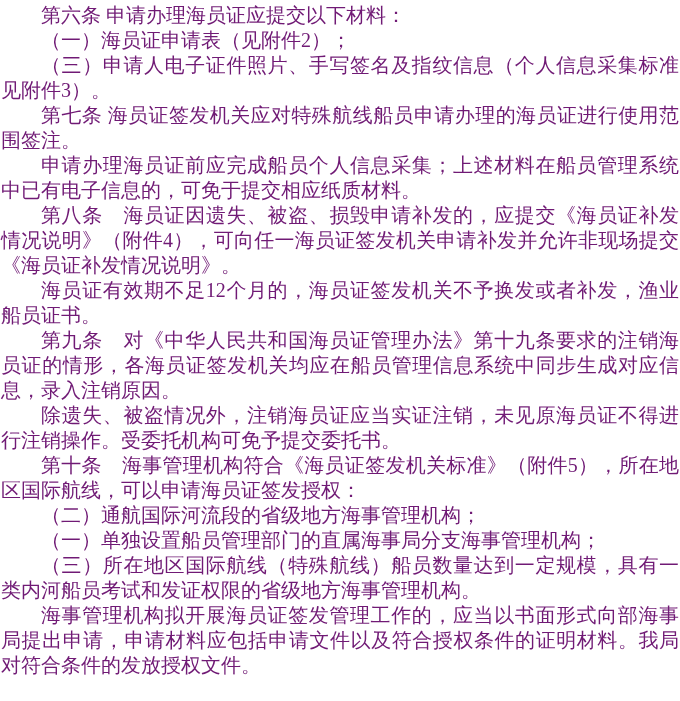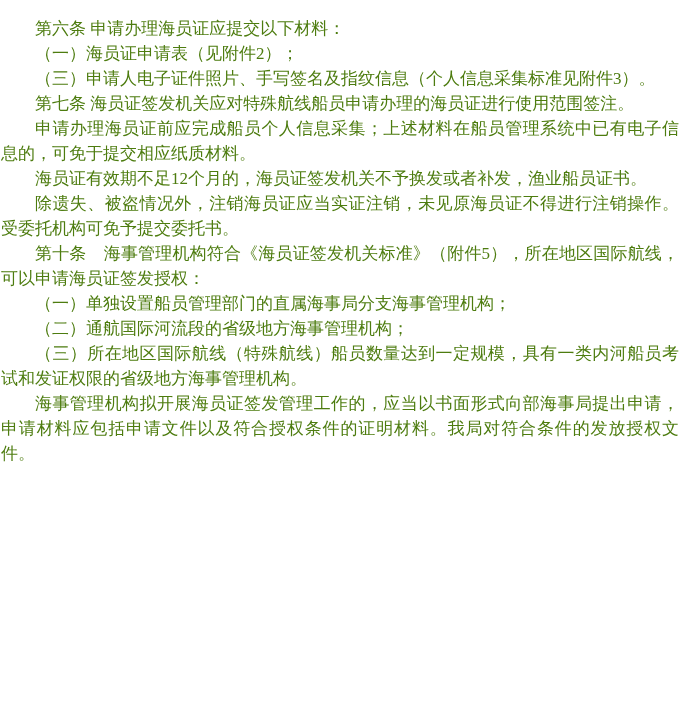--- a/index.html
+++ b/index.html
@@ -4,44 +4,46 @@
 <style>
   html, body {
     margin: 0;
     padding: 0;
     background: #ffffff;
   }
   .doc {
     width: 680px;
     height: 701px;
     box-sizing: border-box;
-    padding: 16px 1px 0 1px;
+    padding: 3px 1px 0 1px;
     overflow: hidden;
     font-family: "Liberation Serif", serif;
-    font-size: 17px;
+    font-size: 20px;
     line-height: 25px;
-    color: #4d7c0f;
+    color: #701a75;
     text-align: justify;
   }
   .doc p {
     margin: 0;
     padding: 0;
     text-indent: 2em;
     word-break: break-all;
   }
 </style>
 </head>
 <body>
 
 <div class="doc">
   <p>第六条 申请办理海员证应提交以下材料：</p>
   <p>（一）海员证申请表（见附件2）；</p>
   <p>（三）申请人电子证件照片、手写签名及指纹信息（个人信息采集标准见附件3）。</p>
   <p>第七条 海员证签发机关应对特殊航线船员申请办理的海员证进行使用范围签注。</p>
   <p>申请办理海员证前应完成船员个人信息采集；上述材料在船员管理系统中已有电子信息的，可免于提交相应纸质材料。</p>
+  <p>第八条　海员证因遗失、被盗、损毁申请补发的，应提交《海员证补发情况说明》（附件4），可向任一海员证签发机关申请补发并允许非现场提交《海员证补发情况说明》。</p>
   <p>海员证有效期不足12个月的，海员证签发机关不予换发或者补发，渔业船员证书。</p>
+  <p>第九条　对《中华人民共和国海员证管理办法》第十九条要求的注销海员证的情形，各海员证签发机关均应在船员管理信息系统中同步生成对应信息，录入注销原因。</p>
   <p>除遗失、被盗情况外，注销海员证应当实证注销，未见原海员证不得进行注销操作。受委托机构可免予提交委托书。</p>
   <p>第十条　海事管理机构符合《海员证签发机关标准》（附件5），所在地区国际航线，可以申请海员证签发授权：</p>
+  <p>（二）通航国际河流段的省级地方海事管理机构；</p>
   <p>（一）单独设置船员管理部门的直属海事局分支海事管理机构；</p>
-  <p>（二）通航国际河流段的省级地方海事管理机构；</p>
   <p>（三）所在地区国际航线（特殊航线）船员数量达到一定规模，具有一类内河船员考试和发证权限的省级地方海事管理机构。</p>
   <p>海事管理机构拟开展海员证签发管理工作的，应当以书面形式向部海事局提出申请，申请材料应包括申请文件以及符合授权条件的证明材料。我局对符合条件的发放授权文件。</p>
 </div>
 
 </body></html>

